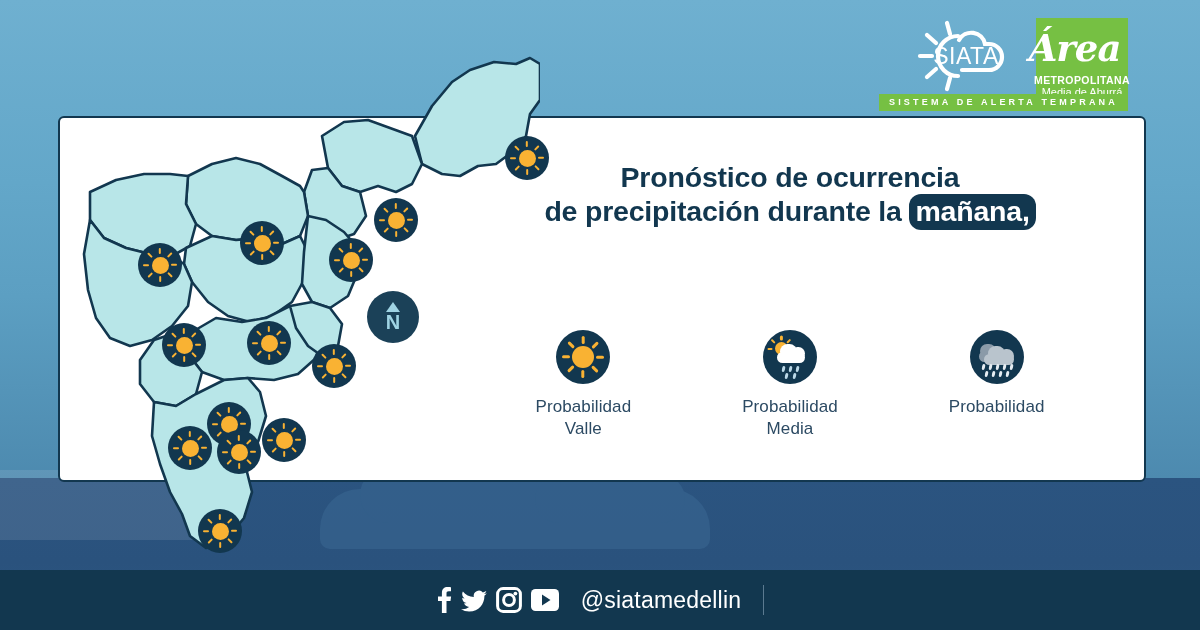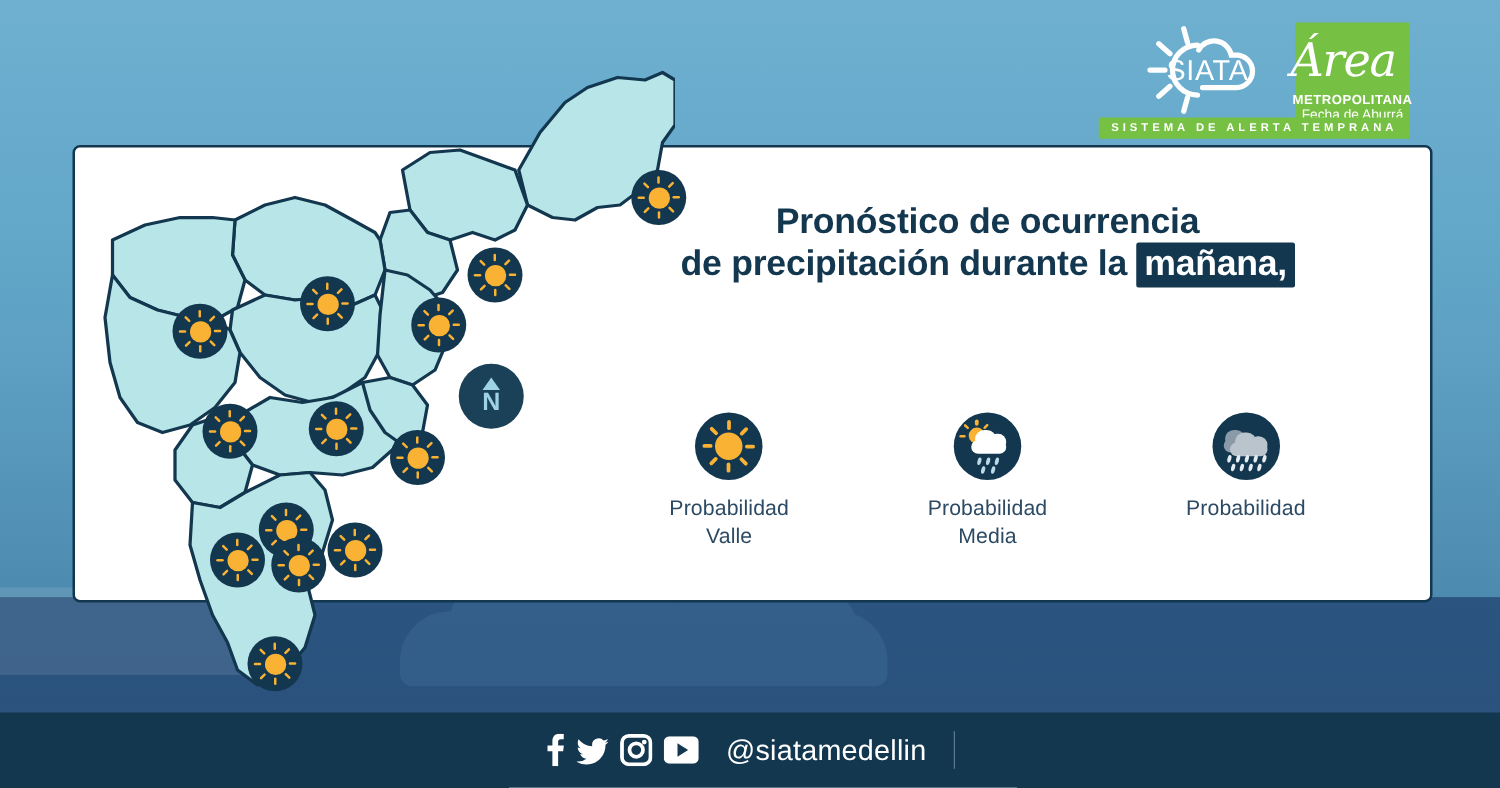--- a/index.html
+++ b/index.html
@@ -46,39 +46,39 @@
   .logos{position:absolute;right:72px;top:18px;display:flex;align-items:flex-start;gap:10px;}
   .siata-logo{position:relative;width:120px;height:74px;}
   .area-logo{
     width:92px;height:86px;background:#76c043;position:relative;
     display:flex;flex-direction:column;justify-content:flex-end;align-items:center;
     padding-bottom:5px;box-sizing:border-box;
   }
   .area-script{
     position:absolute;left:0;right:15px;top:2px;height:56px;
     display:flex;align-items:center;justify-content:center;
-    font-family:"DejaVu Serif", serif;font-style:italic;font-weight:400;
+    font-family:"DejaVu Serif", serif;font-style:italic;font-weight:700;
     font-size:37px;color:#ffffff;letter-spacing:-1px;
   }
   .area-l1{font-size:10.5px;font-weight:700;color:#fff;letter-spacing:.4px;line-height:12px;}
   .area-l2{font-size:11px;color:#fff;line-height:13px;}
   .tagline{
     position:absolute;right:72px;top:94px;width:auto;
     background:#76c043;color:#ffffff;
     font-size:9px;font-weight:700;letter-spacing:3.2px;
     padding:3px 10px 4px 10px;white-space:nowrap;
   }
 
   
   .panel{position:absolute;left:470px;top:160px;width:640px;text-align:center;}
   .title{
     color:#12374f;font-weight:700;font-size:28.5px;line-height:34px;
     letter-spacing:-0.2px;
   }
-  .hl{background:#12374f;color:#ffffff;padding:1px 6px 3px 6px;border-radius:2px;}
+  .hl{background:#12374f;color:#ffffff;padding:1px 6px 3px 6px;border-radius:12px;}
   .date-row{
     margin-top:17px;display:flex;align-items:baseline;justify-content:center;gap:9px;
     color:#2c4a63;
   }
   .date-lbl{font-size:17px;letter-spacing:.2px;}
   .date-val{font-size:16px;font-weight:600;color:#12374f;}
 
   
   .legend{
     position:absolute;left:480px;top:330px;width:620px;
@@ -160,21 +160,21 @@
           <line x1="41" y1="5" x2="44" y2="16"></line>
           <line x1="41" y1="71" x2="44" y2="60"></line>
           <path d="M53 22 a14 14 0 0 1 26 4 h4 a13 13 0 0 1 0 26 H56"></path>
         </g>
         <text x="60" y="46" text-anchor="middle" font-family="Liberation Sans, sans-serif" font-size="23" font-weight="400" fill="#ffffff" letter-spacing="0.5">SIATA</text>
       </svg>
     </div>
     <div class="area-logo">
       <div class="area-script">Área</div>
       <div class="area-l1">METROPOLITANA</div>
-      <div class="area-l2">Fecha de Aburrá</div>
+      <div class="area-l2">Media de Aburrá</div>
     </div>
   </div>
   <div class="tagline">SISTEMA DE ALERTA TEMPRANA</div>
 
   <div class="map">
     <svg width="480" height="530" viewBox="0 0 480 530">
       <g fill="#b8e6e8" stroke="#12374f" stroke-width="2.6" stroke-linejoin="round">
 
         <path d="M355 96 L372 66 L392 42 L410 30 L434 22 L456 24 L470 18 L480 24 L480 60 L470 74
                  L466 96 L452 112 L436 124 L418 126 L400 136 L382 134 L362 124 Z"></path>

